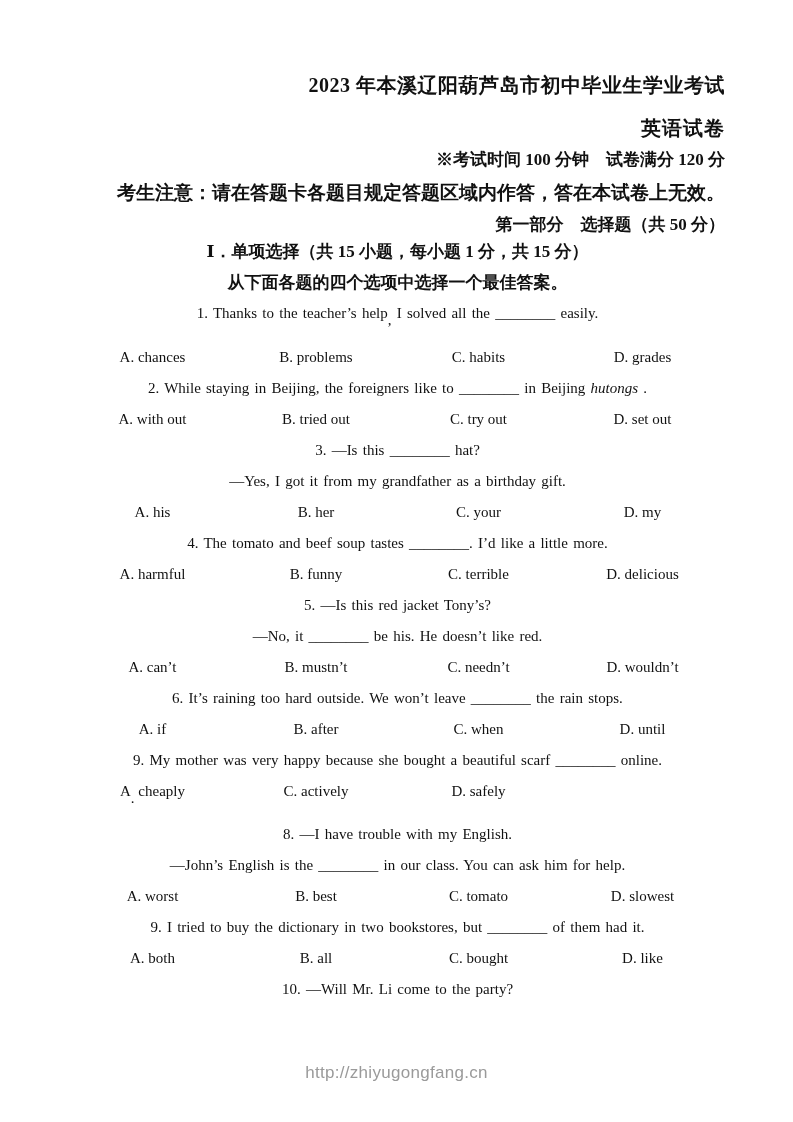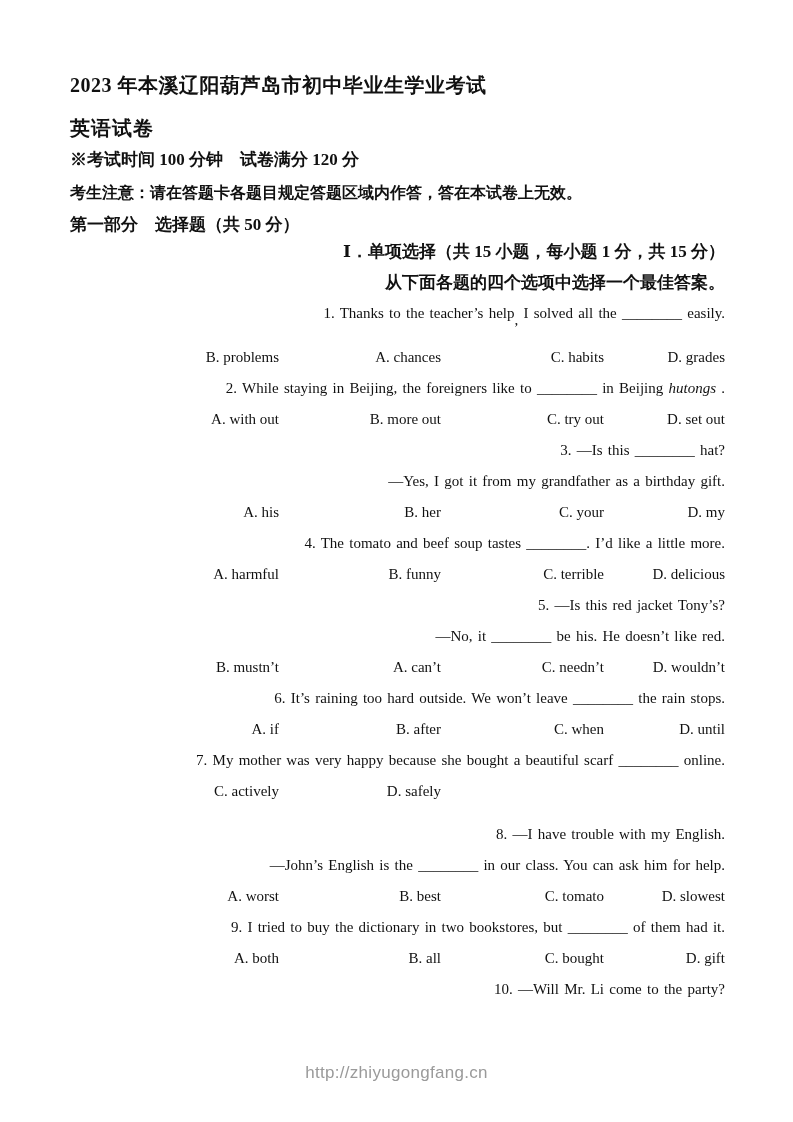--- a/index.html
+++ b/index.html
@@ -7,27 +7,27 @@
     position:relative;
     width:793px; height:1122px;
     margin:0 auto;
     background:#ffffff;
     color:#111111;
     font-family:"Liberation Serif","DejaVu Serif",serif;
     box-sizing:border-box;
     padding:72px 68px 0 70px;
     overflow:hidden;
   }
-  .header { text-align:left; font-weight:bold; }
+  .header { text-align:right; font-weight:bold; }
   .title    { font-size:20px; line-height:26px; margin:0; letter-spacing:0.5px; }
   .subtitle { font-size:20px; line-height:26px; margin:17px 0 8px 0; letter-spacing:1px; }
   .meta     { font-size:17px; line-height:22px; margin:6px 0 0 0; }
-  .notice   { font-size:16px; line-height:22px; margin:11px 0 0 0;font-family:Liberation Serif, serif; }
+  .notice   { font-size:19px; line-height:22px; margin:11px 0 0 0;font-family:Liberation Serif, serif; }
   .part     { font-size:17px; line-height:22px; margin:10px 0 0 0; }
-  .content { text-align:right;margin-left:44px; }
+  .content { text-align:center; }
   .sec  { font-weight:bold; font-size:17px; line-height:31px; margin:0; }
   .line { font-size:15px; line-height:31px; margin:0; word-spacing:1.5px; }
   .q1gap   { margin-bottom:13px; }
   .opts { display:grid; grid-template-columns:165px 162px 163px 1fr;
           font-size:15px; line-height:31px; margin:0; }
   .opts7gap { margin-bottom:12px; }
   .drop { position:relative; top:7px; }
   .em { font-style:italic; }
   .footer-url {
     position:absolute; left:0; top:1063px; width:793px;
@@ -49,30 +49,30 @@
     <p class="notice">考生注意：请在答题卡各题目规定答题区域内作答，答在本试卷上无效。</p>
     <p class="part">第一部分　选择题（共 50 分）</p>
   </div>
 
   <div class="content">
     <p class="sec">Ⅰ．单项选择（共 15 小题，每小题 1 分，共 15 分）</p>
     <p class="sec">从下面各题的四个选项中选择一个最佳答案。</p>
 
     <p class="line q1gap"><span>1. Thanks to the teacher’s help</span><span class="drop">,</span><span> I solved all the ________ easily.</span></p>
     <p class="opts">
+      <span>A. chances</span>
       <span>B. problems</span>
-      <span>A. chances</span>
       <span>C. habits</span>
       <span>D. grades</span>
     </p>
 
     <p class="line"><span>2. While staying in Beijing, the foreigners like to ________ in Beijing </span><span class="em">hutongs</span><span> .</span></p>
     <p class="opts">
       <span>A. with out</span>
-      <span>B. more out</span>
+      <span>B. tried out</span>
       <span>C. try out</span>
       <span>D. set out</span>
     </p>
 
     <p class="line">3. —Is this ________ hat?</p>
     <p class="line">—Yes, I got it from my grandfather as a birthday gift.</p>
     <p class="opts">
       <span>A. his</span>
       <span>B. her</span>
       <span>C. your</span>
@@ -83,55 +83,56 @@
     <p class="opts">
       <span>A. harmful</span>
       <span>B. funny</span>
       <span>C. terrible</span>
       <span>D. delicious</span>
     </p>
 
     <p class="line">5. —Is this red jacket Tony’s?</p>
     <p class="line">—No, it ________ be his. He doesn’t like red.</p>
     <p class="opts">
+      <span>A. can’t</span>
       <span>B. mustn’t</span>
-      <span>A. can’t</span>
       <span>C. needn’t</span>
       <span>D. wouldn’t</span>
     </p>
 
     <p class="line">6. It’s raining too hard outside. We won’t leave ________ the rain stops.</p>
     <p class="opts">
       <span>A. if</span>
       <span>B. after</span>
       <span>C. when</span>
       <span>D. until</span>
     </p>
 
-    <p class="line">7. My mother was very happy because she bought a beautiful scarf ________ online.</p>
+    <p class="line">9. My mother was very happy because she bought a beautiful scarf ________ online.</p>
     <p class="opts opts7gap">
+      <span><span>A</span><span class="drop">.</span><span>  cheaply</span></span>
       <span>C. actively</span>
       <span>D. safely</span>
     </p>
 
     <p class="line">8. —I have trouble with my English.</p>
     <p class="line">—John’s English is the ________ in our class. You can ask him for help.</p>
     <p class="opts">
       <span>A. worst</span>
       <span>B. best</span>
       <span>C. tomato</span>
       <span>D. slowest</span>
     </p>
 
     <p class="line">9. I tried to buy the dictionary in two bookstores, but ________ of them had it.</p>
     <p class="opts">
       <span>A. both</span>
       <span>B. all</span>
       <span>C. bought</span>
-      <span>D. gift</span>
+      <span>D. like</span>
     </p>
 
     <p class="line">10. —Will Mr. Li come to the party?</p>
   </div>
 
   <div class="footer-url">http://zhiyugongfang.cn</div>
 
 </div>
 
 </body></html>

